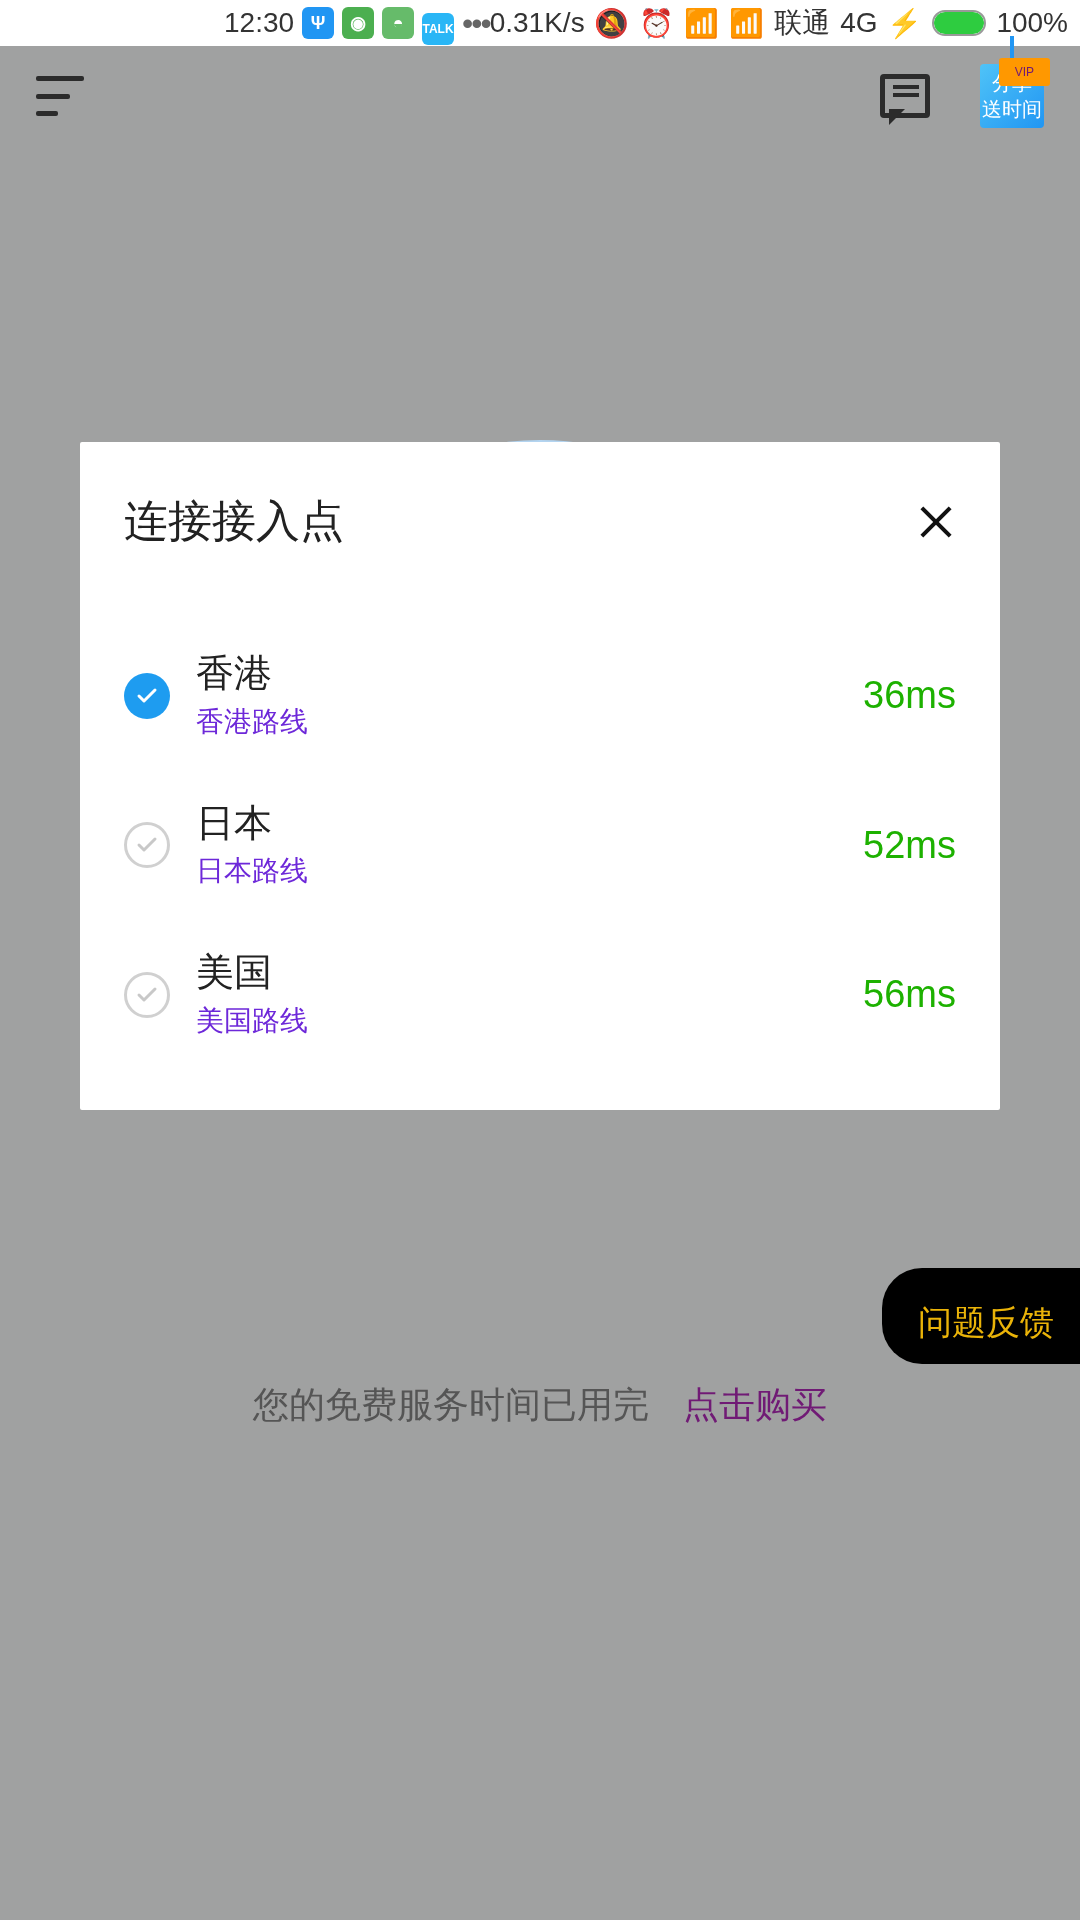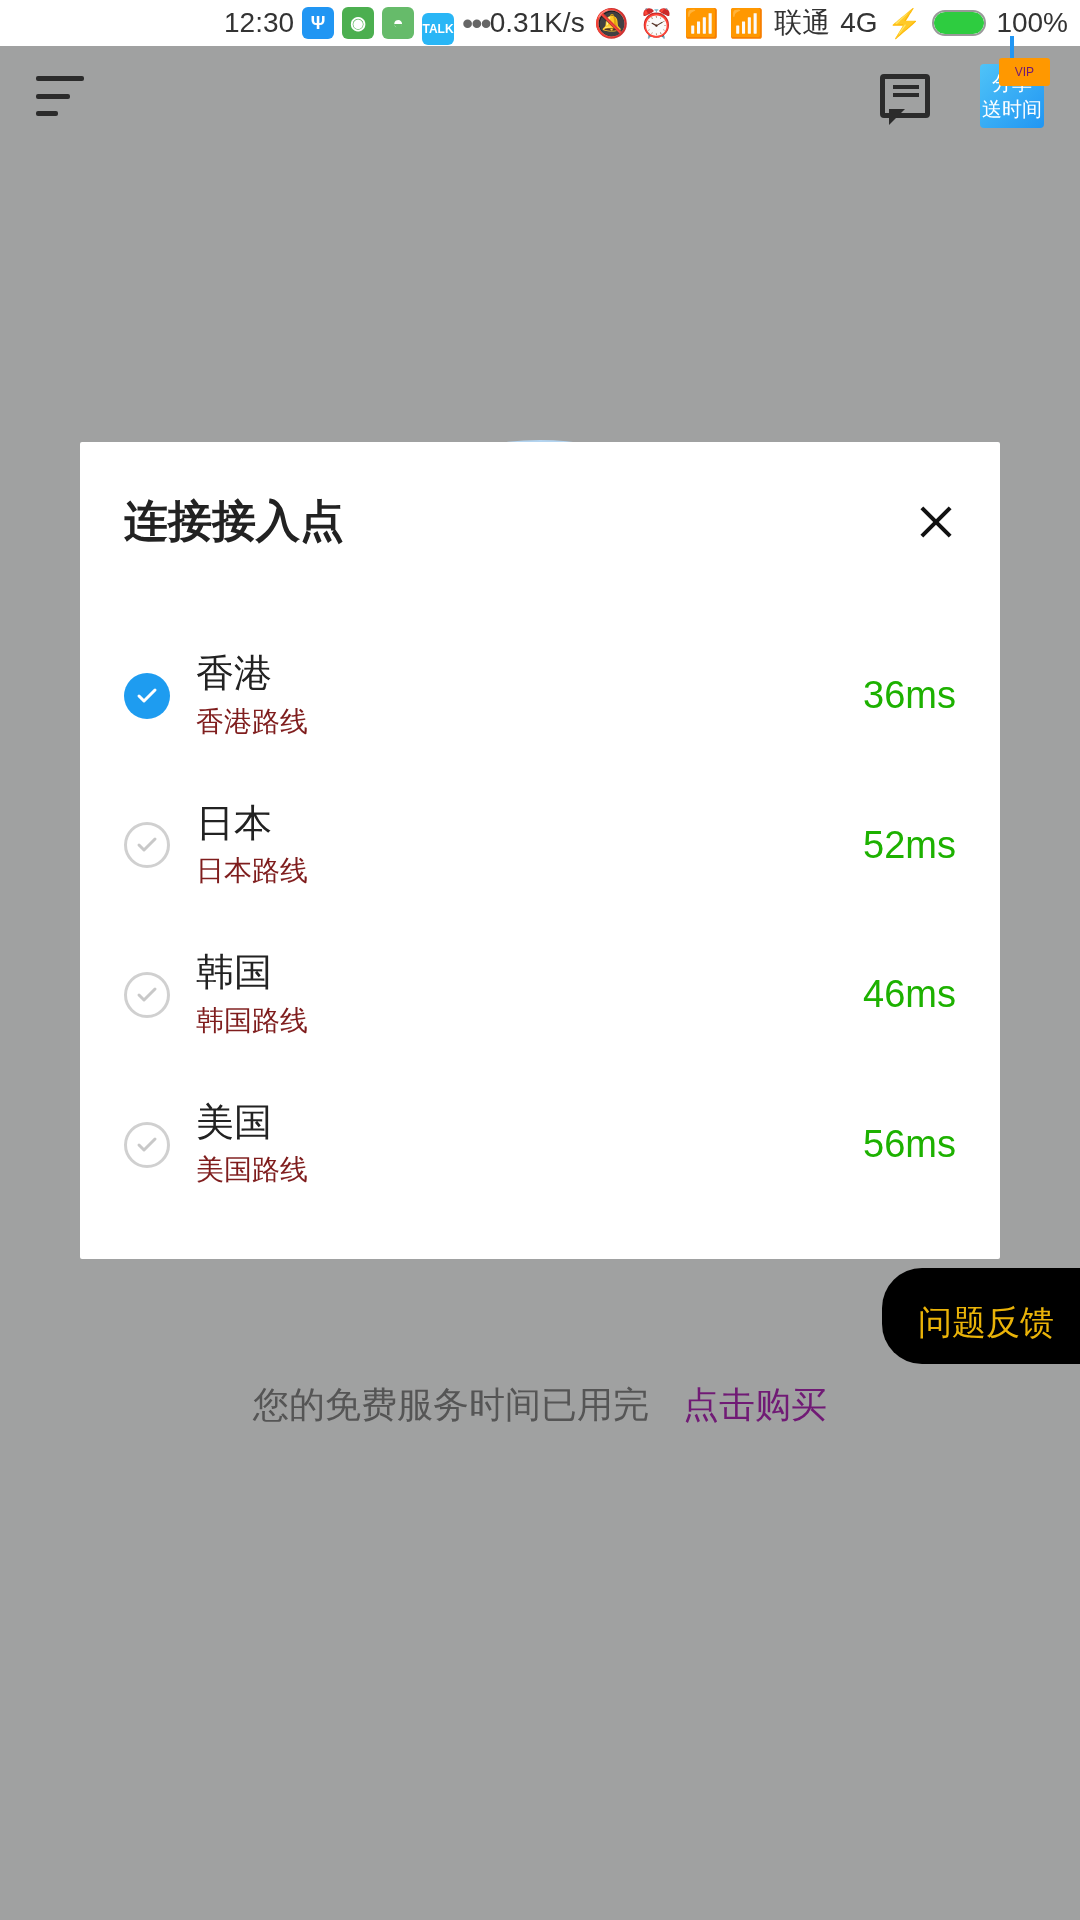--- a/index.html
+++ b/index.html
@@ -43,36 +43,36 @@
 
     
     .feedback-pill { position: absolute; right: 0; top: 1222px; background: #000; color: #eab308; font-size: 34px; padding: 32px 26px 18px 36px; border-radius: 40px 0 0 40px; }
 
     
     .scrim { position: absolute; inset: 0; top: 46px; background: rgba(0,0,0,0.35); }
 
     
     .dialog { position: absolute; left: 80px; right: 80px; top: 442px; background: #fff; border-radius: 2px; padding: 50px 44px 40px 44px; }
     .dialog-header { display: flex; align-items: center; justify-content: space-between; margin-bottom: 70px; }
-    .dialog-title { font-size: 44px; color: #222; font-weight: 700; }
+    .dialog-title { font-size: 44px; color: #222; font-weight: 400; }
     .close-x { width: 40px; height: 40px; position: relative; }
     .close-x::before, .close-x::after { content:""; position:absolute; left:50%; top:0; width:4px; height:40px; background:#111; transform-origin:center; }
     .close-x::before { transform: translateX(-50%) rotate(45deg); }
     .close-x::after  { transform: translateX(-50%) rotate(-45deg); }
 
     .server-list { list-style: none; }
     .server-item { display: flex; align-items: center; padding: 30px 0; }
     .radio { width: 46px; height: 46px; border-radius: 50%; flex-shrink: 0; display:flex; align-items:center; justify-content:center; }
     .radio.unchecked { border: 3px solid #d0d0d0; }
     .radio.unchecked svg path { stroke: #c8c8c8; }
     .radio.checked { background: #1e9cf0; }
     .radio svg { width: 24px; height: 24px; }
     .server-text { margin-left: 26px; flex: 1; }
     .server-name { font-size: 38px; color: #222; line-height: 1.2; }
-    .server-sub  { font-size: 28px; color: #7f1d1d; margin-top: 6px; }
+    .server-sub  { font-size: 28px; color: #6d28d9; margin-top: 6px; }
     .ping { font-size: 38px; color: #1db100; font-weight: 500; }
   </style>
 </head>
 <body>
 
 <div class="status-bar">
   <div class="status-left">
     <span>12:30</span>
     <span class="status-icon-box ic-blue">Ψ</span>
     <span class="status-icon-box ic-green">◉</span>
@@ -159,31 +159,19 @@
         </div>
         <div class="ping">52ms</div>
       </li>
       <li class="server-item">
         <div class="radio unchecked">
           <svg viewBox="0 0 24 24" fill="none">
             <path d="M4 12l5 5L20 6" stroke="#c8c8c8" stroke-width="3" stroke-linecap="round" stroke-linejoin="round"></path>
           </svg>
         </div>
         <div class="server-text">
-          <div class="server-name">韩国</div>
-          <div class="server-sub">韩国路线</div>
-        </div>
-        <div class="ping">46ms</div>
-      </li>
-      <li class="server-item">
-        <div class="radio unchecked">
-          <svg viewBox="0 0 24 24" fill="none">
-            <path d="M4 12l5 5L20 6" stroke="#c8c8c8" stroke-width="3" stroke-linecap="round" stroke-linejoin="round"></path>
-          </svg>
-        </div>
-        <div class="server-text">
           <div class="server-name">美国</div>
           <div class="server-sub">美国路线</div>
         </div>
         <div class="ping">56ms</div>
       </li>
     </ul>
 </div>
 
 </body></html>

